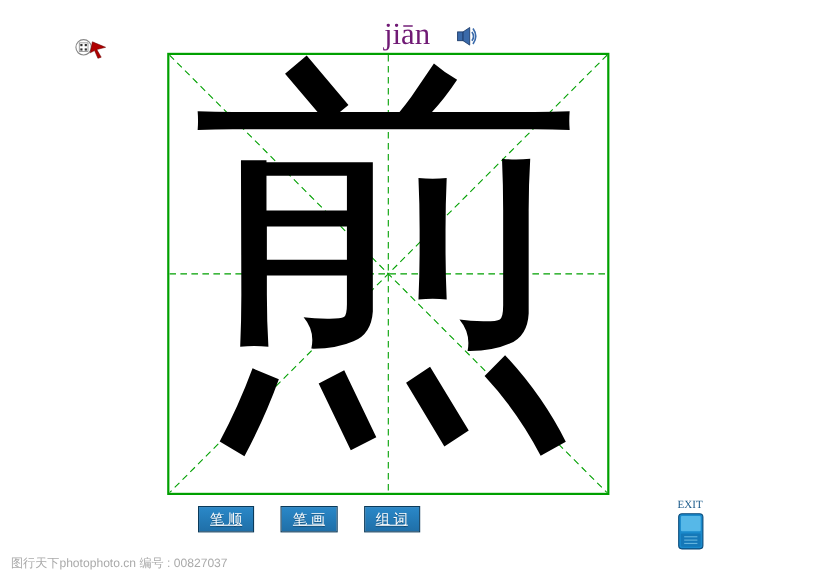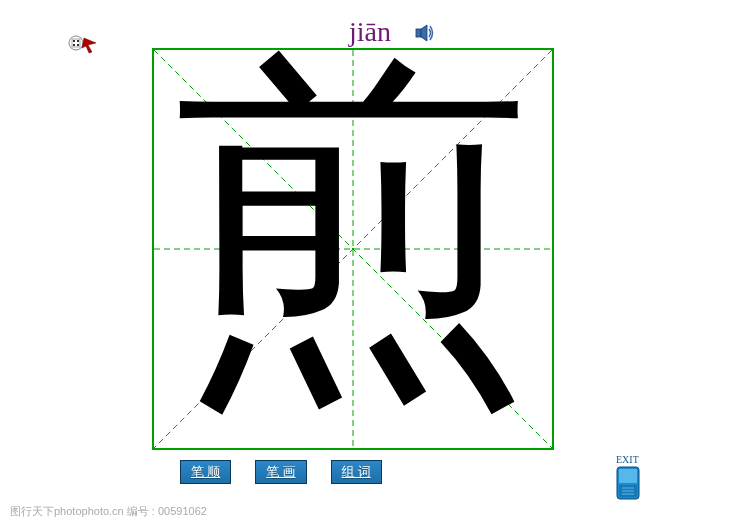--- a/index.html
+++ b/index.html
@@ -153,13 +153,13 @@
       <rect x="1" y="1" width="22" height="32" rx="3" fill="#1a8acc" stroke="#0a4a7a" stroke-width="1"></rect>
       <rect x="3" y="3" width="18" height="14" rx="1" fill="#56b8e8"></rect>
       <rect x="3" y="19" width="18" height="12" rx="1" fill="#1578b8"></rect>
       <line x1="6" y1="22" x2="18" y2="22" stroke="#88d0f0" stroke-width="0.7"></line>
       <line x1="6" y1="25" x2="18" y2="25" stroke="#88d0f0" stroke-width="0.7"></line>
       <line x1="6" y1="28" x2="18" y2="28" stroke="#88d0f0" stroke-width="0.7"></line>
     </svg>
   </div>
 </div>
 
-<div class="watermark">图行天下photophoto.cn  编号 : 00591062</div>
+<div class="watermark">图行天下photophoto.cn  编号 : 00827037</div>
 
 </body></html>

